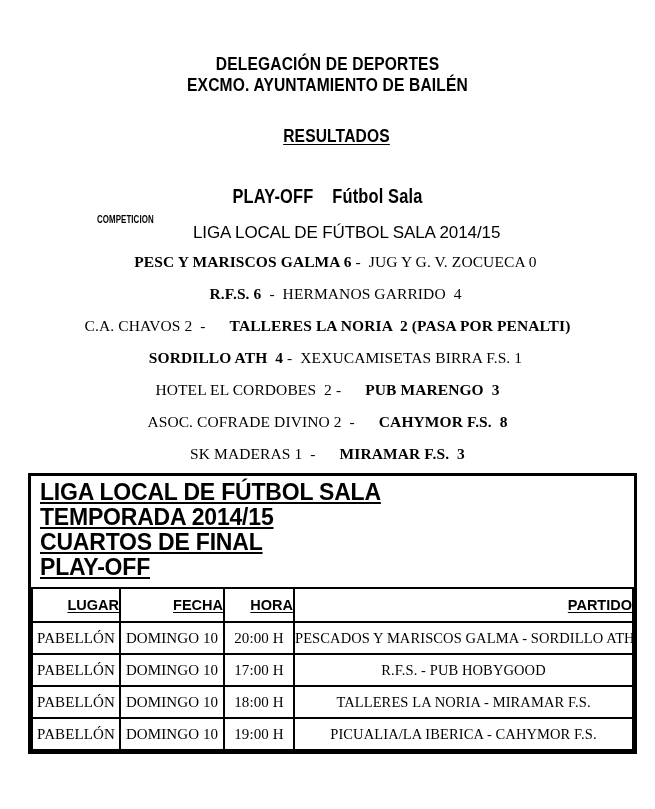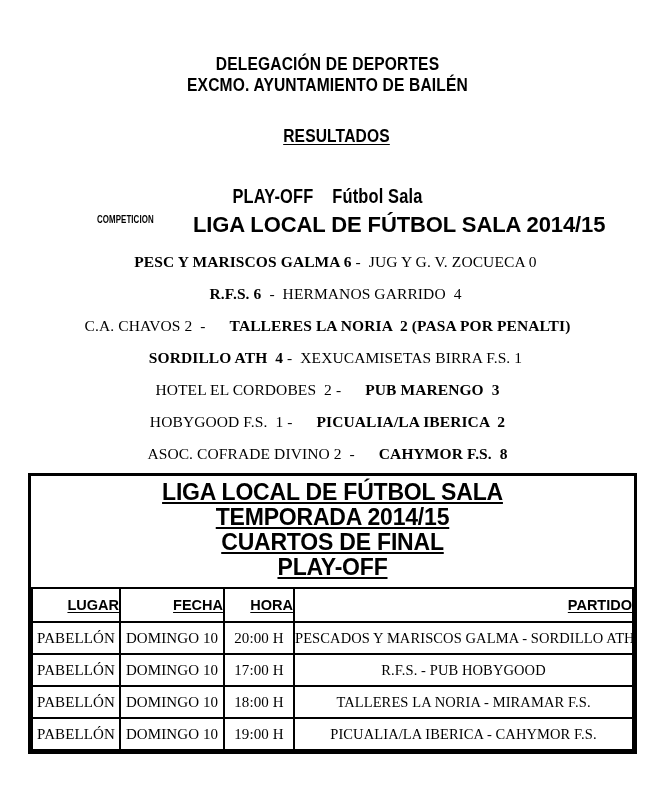--- a/index.html
+++ b/index.html
@@ -46,24 +46,24 @@
     font-weight: bold;
     font-size: 11px;
     transform: scaleX(0.72);
     transform-origin: left center;
     letter-spacing: 0.1px;
     white-space: nowrap;
   }
   .comp-value {
     position: absolute;
     left: 193px;
-    top: 4px;
+    top: 15px;
     font-family: "Liberation Sans", "DejaVu Sans", sans-serif;
-    font-weight: bold;
-    font-size: 22px;
+    font-weight: normal;
+    font-size: 17px;
     letter-spacing: -0.1px;
     white-space: nowrap;
   }
 
   
   .results {
     margin-top: 8px;
   }
   .result-line {
     text-align: center;
@@ -80,24 +80,24 @@
   .fixture-box {
     position: absolute;
     left: 28px;
     top: 473px;
     width: 609px;
     border: 3px solid #000000;
     box-sizing: border-box;
     background: #ffffff;
   }
   .fx-title {
-    text-align: center;
+    text-align: left;
     font-family: "Liberation Sans", "DejaVu Sans", sans-serif;
     font-weight: bold;
-    padding: 4px 0 7px 0;
+    padding: 4px 0 7px 9px;
   }
   .fx-title div {
     line-height: 25px;
     font-size: 23px;
     letter-spacing: -0.2px;
     white-space: pre;
   }
   .fx-title div span {
     text-decoration: underline;
     text-underline-offset: 2px;
@@ -156,21 +156,20 @@
   <div class="comp-label">COMPETICION</div>
   <div class="comp-value">LIGA LOCAL DE FÚTBOL SALA 2014/15</div>
 </div>
 
 <div class="results">
     <div class="result-line"><span class="w">PESC Y MARISCOS GALMA 6</span><span class="sep"> -  </span><span class="l">JUG Y G. V. ZOCUECA 0</span></div>
     <div class="result-line"><span class="w">R.F.S. 6</span><span class="sep">  -  </span><span class="l">HERMANOS GARRIDO  4</span></div>
     <div class="result-line"><span class="l">C.A. CHAVOS 2</span><span class="sep">  -  </span><span class="w">TALLERES LA NORIA  2 (PASA POR PENALTI)</span></div>
     <div class="result-line"><span class="w">SORDILLO ATH  4</span><span class="sep"> -  </span><span class="l">XEXUCAMISETAS BIRRA F.S. 1</span></div>
     <div class="result-line"><span class="l">HOTEL EL CORDOBES  2</span><span class="sep"> -  </span><span class="w">PUB MARENGO  3</span></div>
-    <div class="result-line"><span class="l">HOBYGOOD F.S.  1</span><span class="sep"> -  </span><span class="w">PICUALIA/LA IBERICA  2</span></div>
     <div class="result-line"><span class="l">ASOC. COFRADE DIVINO 2</span><span class="sep">  -  </span><span class="w">CAHYMOR F.S.  8</span></div>
     <div class="result-line"><span class="l">SK MADERAS 1</span><span class="sep">  -  </span><span class="w">MIRAMAR F.S.  3</span></div>
   </div>
 
 <div class="fixture-box">
 
   <div class="fx-title">
     <div><span>LIGA LOCAL DE FÚTBOL SALA</span></div>
     <div><span>TEMPORADA 2014/15</span></div>
     <div><span>CUARTOS DE FINAL</span></div>

